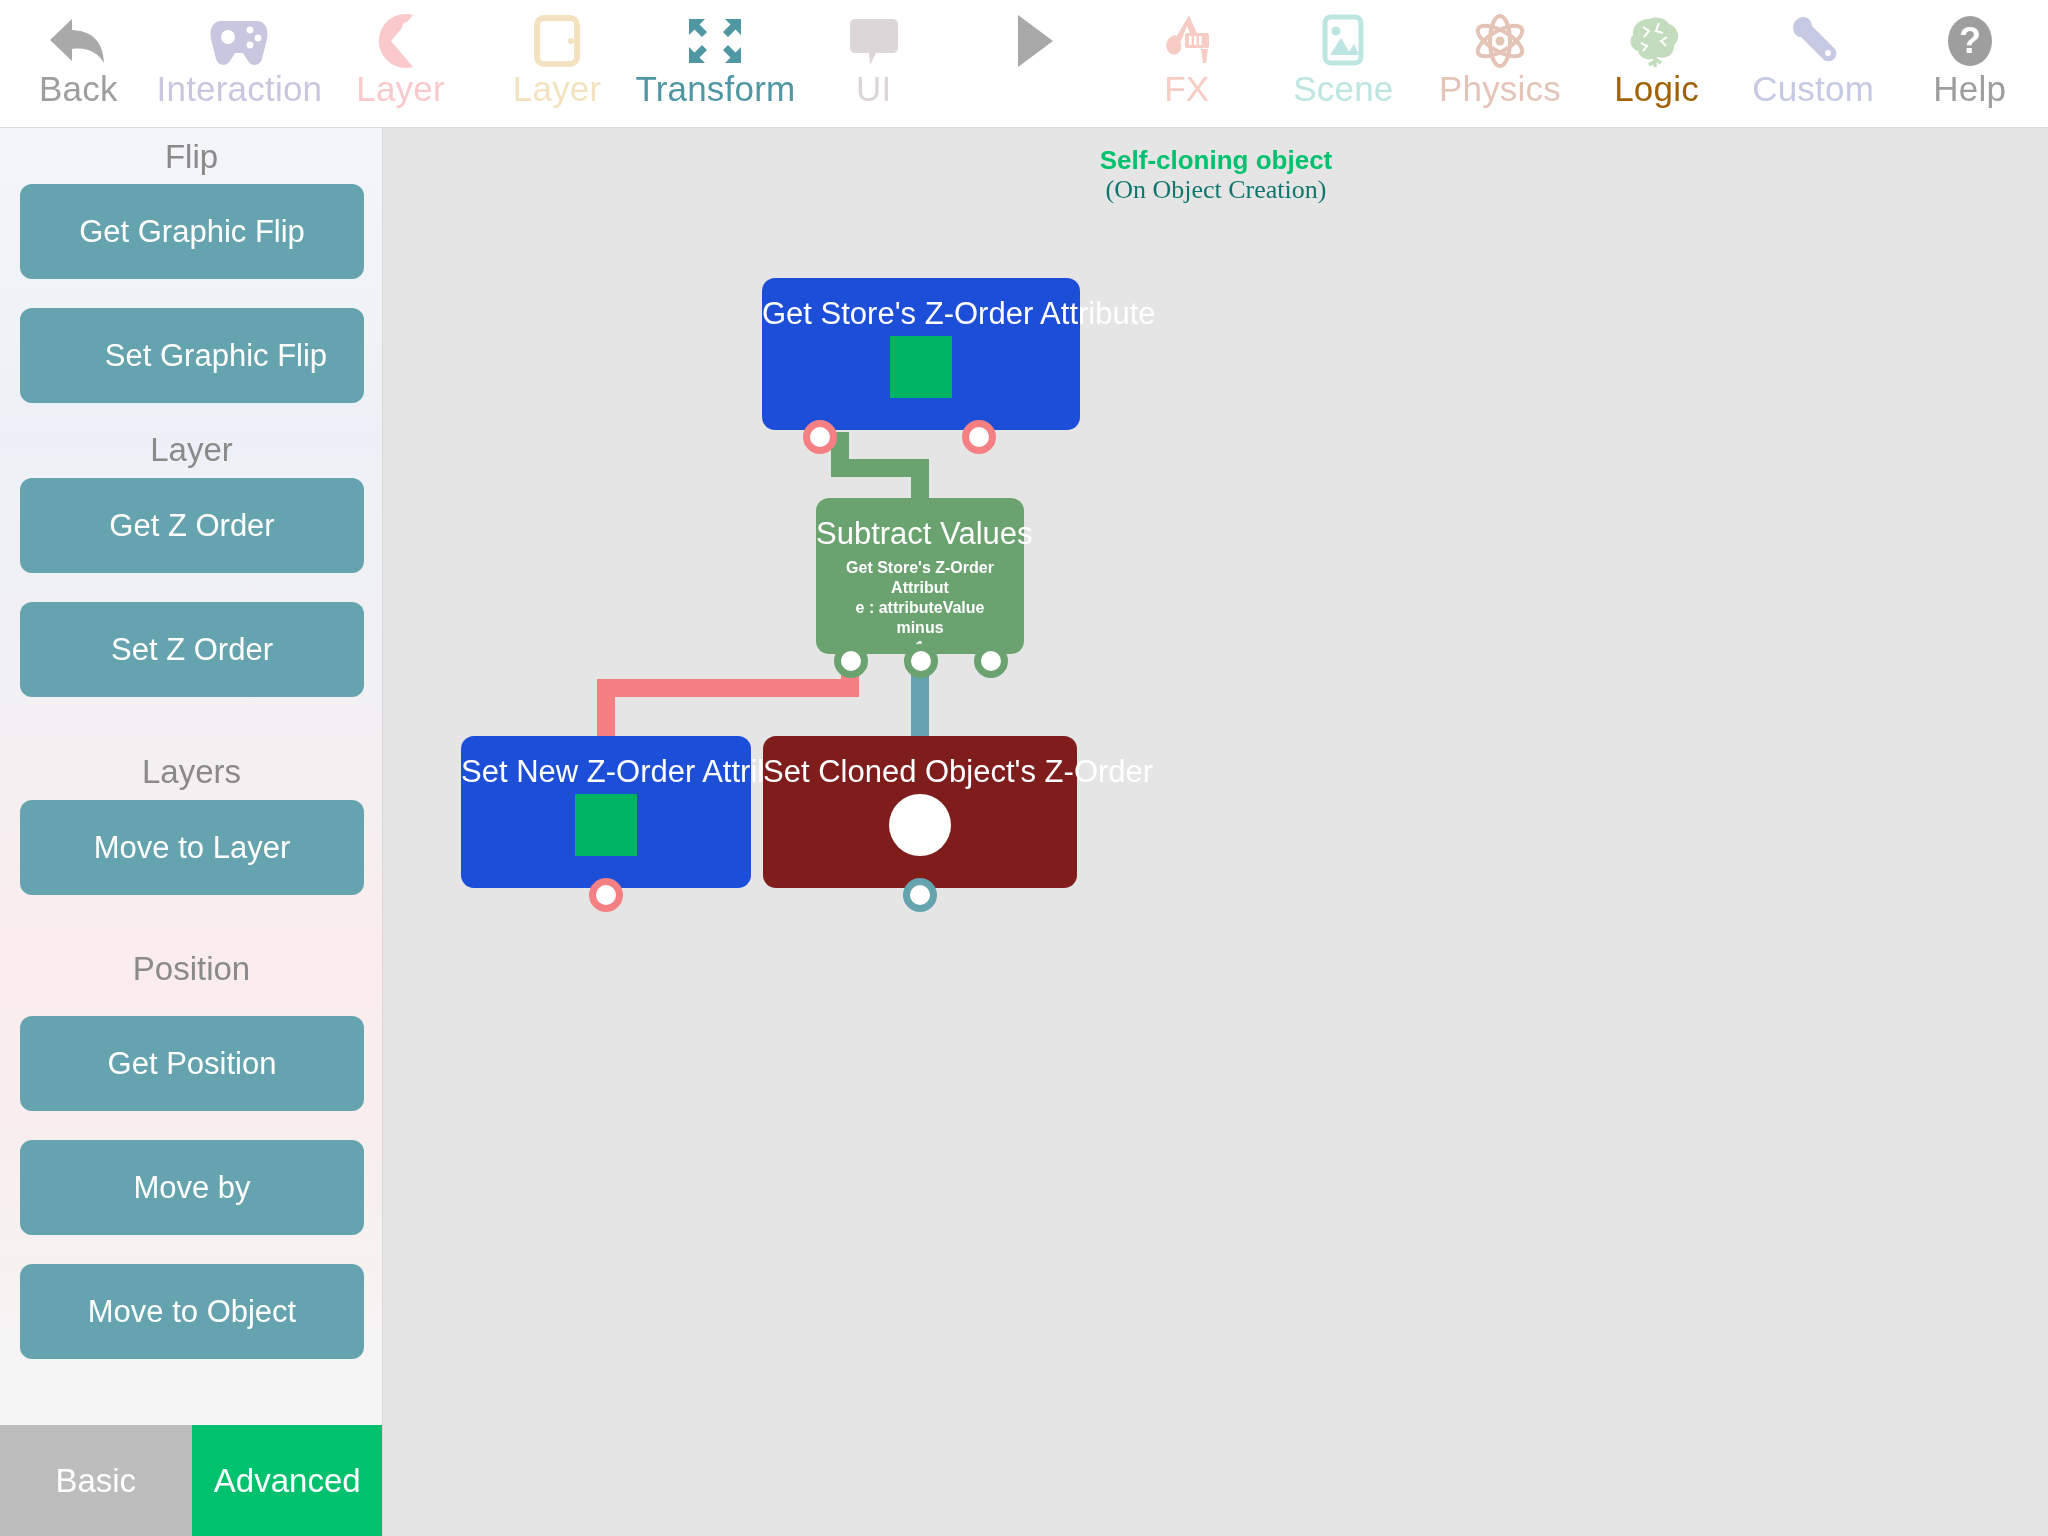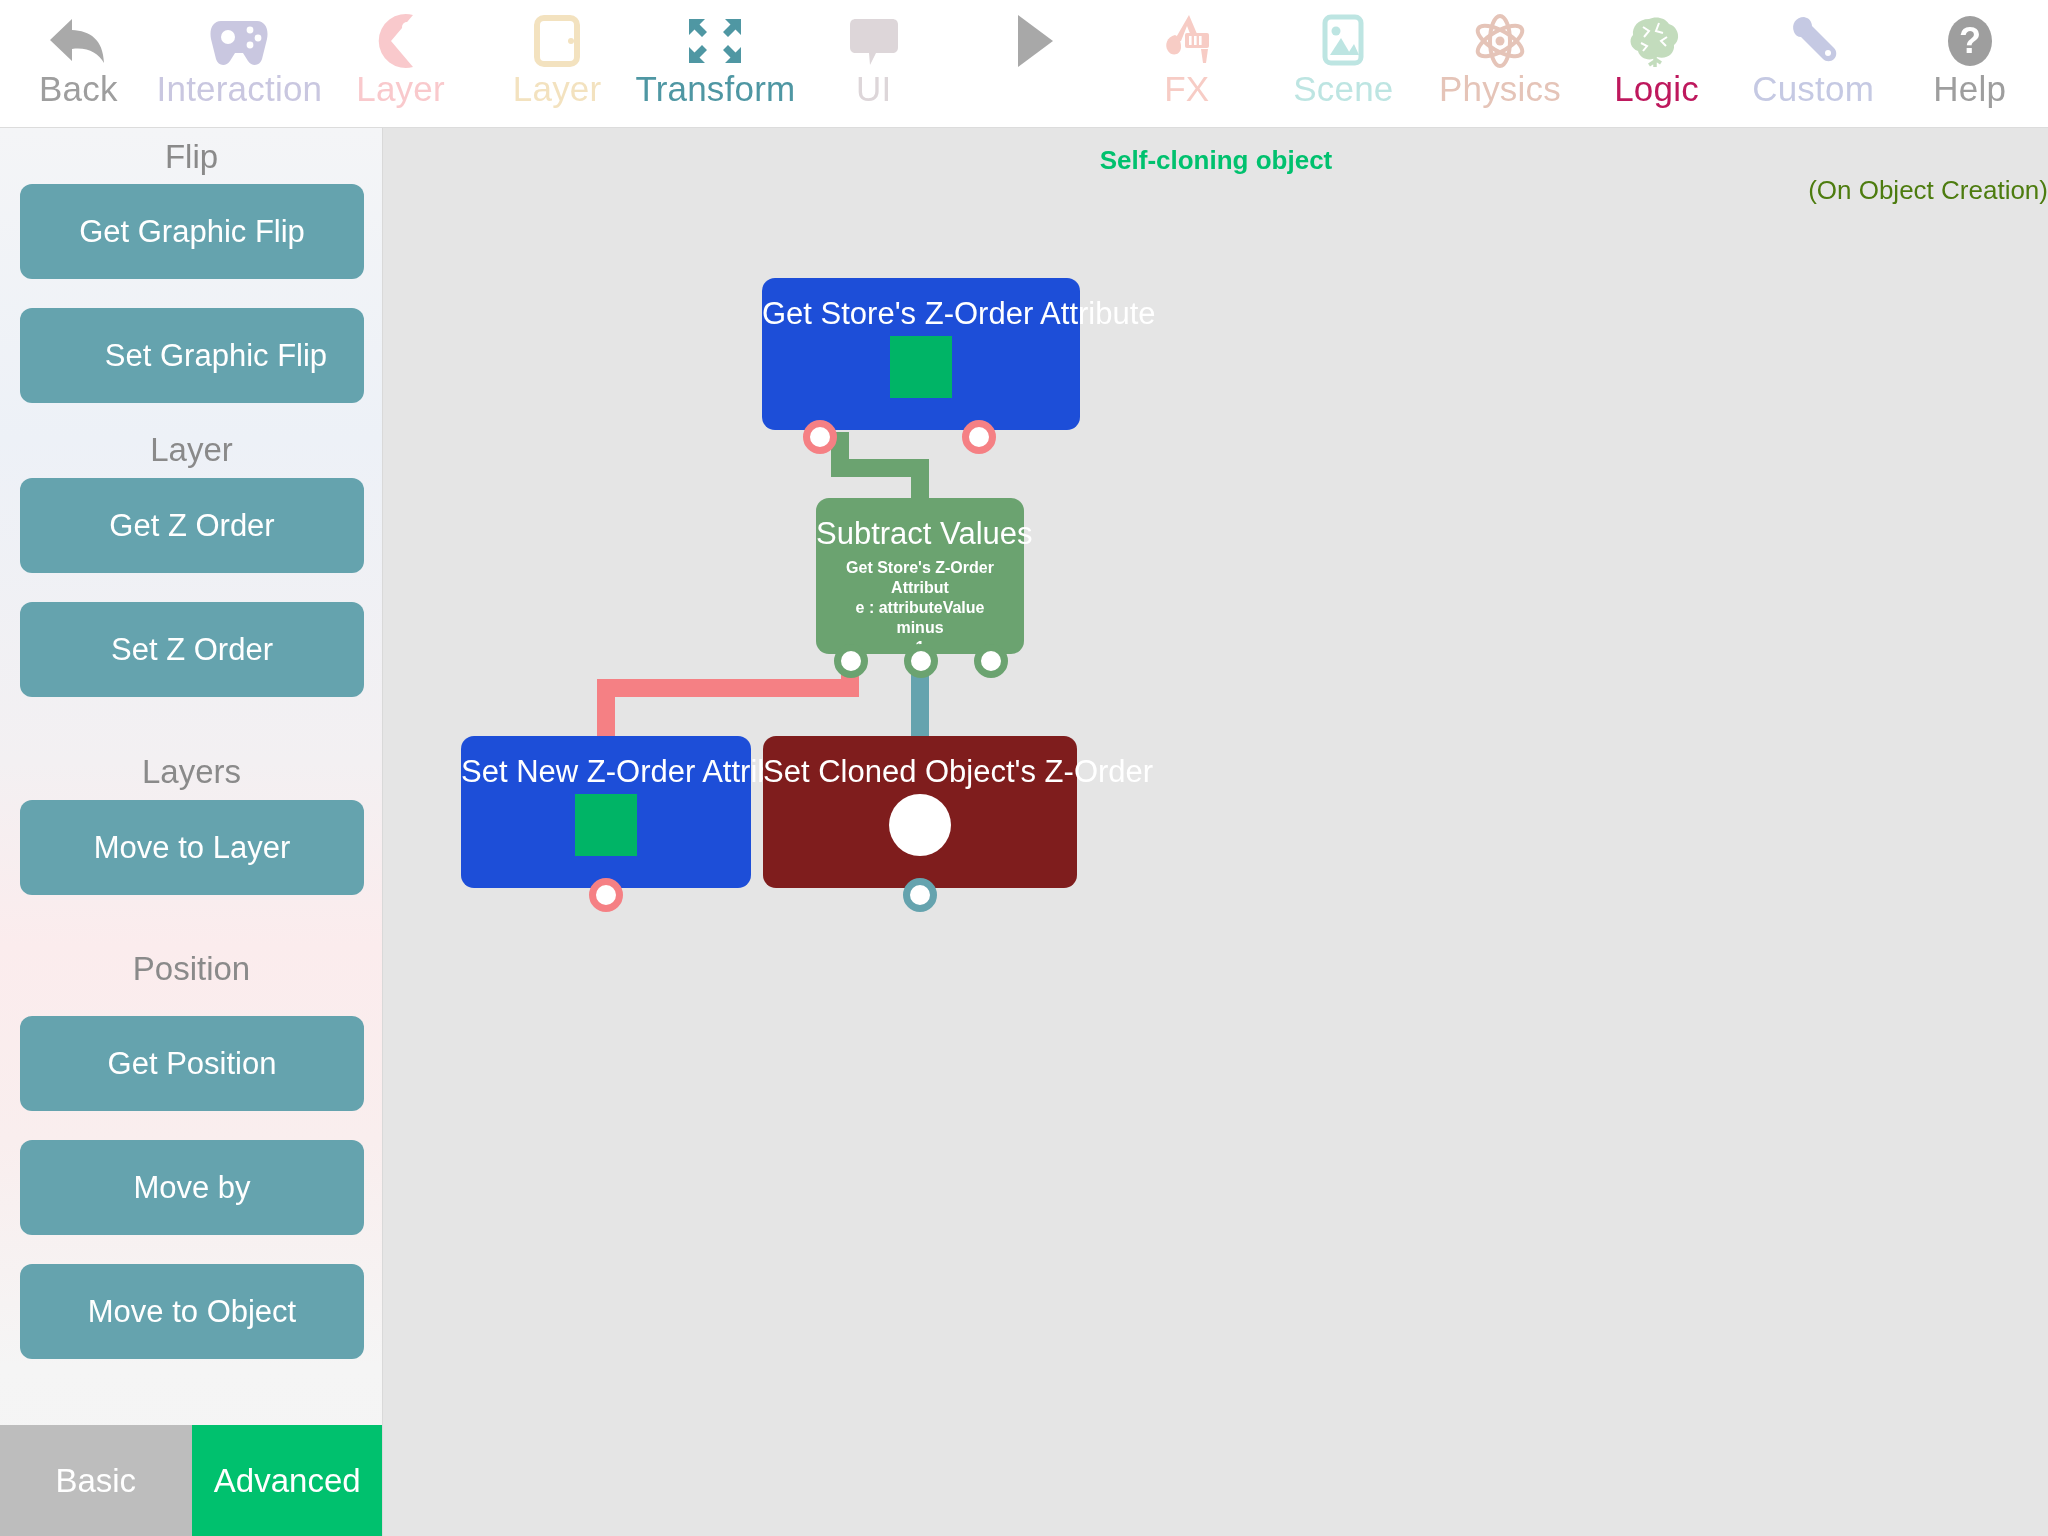--- a/index.html
+++ b/index.html
@@ -106,24 +106,25 @@
   #canvas-title {
     position: absolute; top: 17px; left: 0; width: 1664px;
     text-align: center;
     color: #00c16e;
     font-weight: bold;
     font-size: 26px;
     line-height: 30px;
   }
   #canvas-subtitle {
     position: absolute; top: 47px; left: 0; width: 1664px;
-    text-align: right;
-    color: #4d7c0f;
+    text-align: center;
+    color: #0f766e;
     font-size: 26px;
     line-height: 30px;
+    font-family: Liberation Serif, serif;
   }
 
   
   #wires { position: absolute; left: 0; top: 0; width: 1664px; height: 1408px; }
 
   .node {
     position: absolute;
     border-radius: 13px;
     color: #ffffff;
   }
@@ -297,21 +298,21 @@
           <path d="M24 6 C13 6 7 14 8 22 C3 27 6 36 13 38 C15 46 25 49 32 44 C41 47 50 41 49 32 C56 27 54 14 44 11 C40 4 30 3 24 6 Z" fill="#c3dcbd"></path>
           <path d="M30 44 L30 54 M30 48 L24 52 M30 46 L36 50" stroke="#c3dcbd" stroke-width="3.5" fill="none"></path>
           <g stroke="#ffffff" stroke-width="2" fill="none">
             <path d="M18 14 L24 18 L19 24"></path>
             <path d="M34 10 L31 18 L38 20"></path>
             <path d="M42 24 L36 28 L41 33"></path>
             <path d="M16 30 L22 33 L18 38"></path>
           </g>
         </svg>
       </span>
-      <span class="tb-label" style="color:#be185d">Logic</span>
+      <span class="tb-label" style="color:#a16207">Logic</span>
     </div>
 
     <div class="tb-item">
       <span class="tb-icon">
         <svg width="64" height="56" viewBox="0 0 64 56">
           <path d="M23 4 C15 4 10 11 13 19 C14 22 17 24 20 24 L42 46 C45 49 50 49 53 46 C56 43 56 38 53 35 L31 13 C31 10 29 6 26 5 Z" fill="#c5c9e3"></path>
           <circle cx="47" cy="40" r="3" fill="#ffffff"></circle>
         </svg>
       </span>
       <span class="tb-label" style="color:#c5c9e3">Custom</span>

